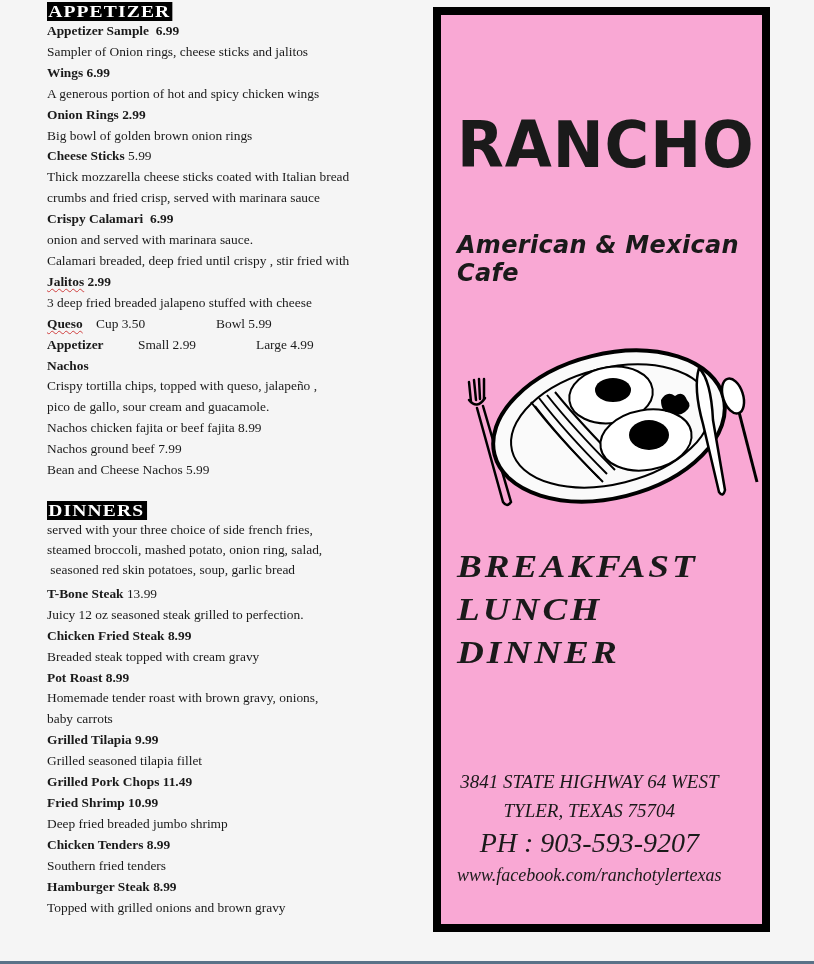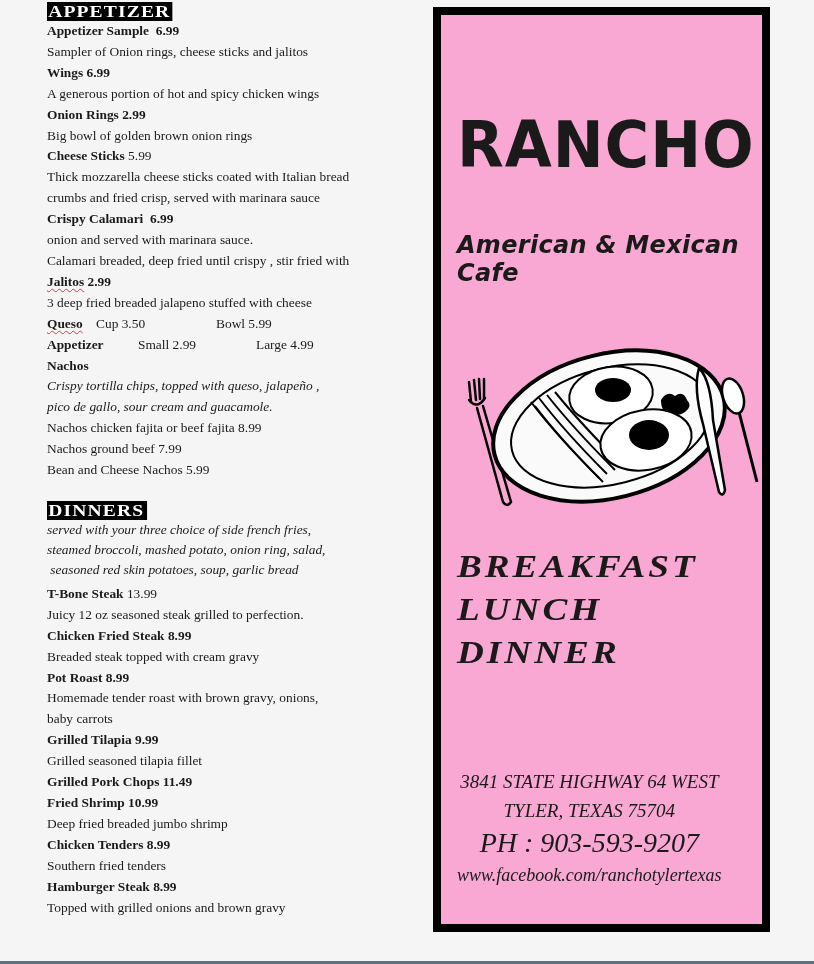--- a/index.html
+++ b/index.html
@@ -11,21 +11,21 @@
   }
   .left { position:absolute; left:47px; top:2px; width:370px; }
   .sec-head {
     display:inline-block; background:#000; color:#fff;
     font-family:"Liberation Serif", serif; font-weight:bold;
     font-size:17px; letter-spacing:1px; line-height:19px; padding:0 2px 0 1px;
     transform:scaleX(1.15); transform-origin:left center;
   }
   .line { font-size:13.4px; line-height:20.9px; white-space:nowrap; }
   .b { font-weight:bold; }
-  .it { font-style:italic; }
+  .it { }
   .sq { text-decoration:underline wavy #d04040; text-decoration-thickness:1px; text-underline-offset:2px; }
   .gap { height:20px; }
   .tab { display:inline-block; }
 
   .box {
     position:absolute; left:433px; top:7px; width:321px; height:909px;
     border:8px solid #000; background:#f9a8d4;
   }
   .title {
     position:absolute; left:16px; top:98px;

